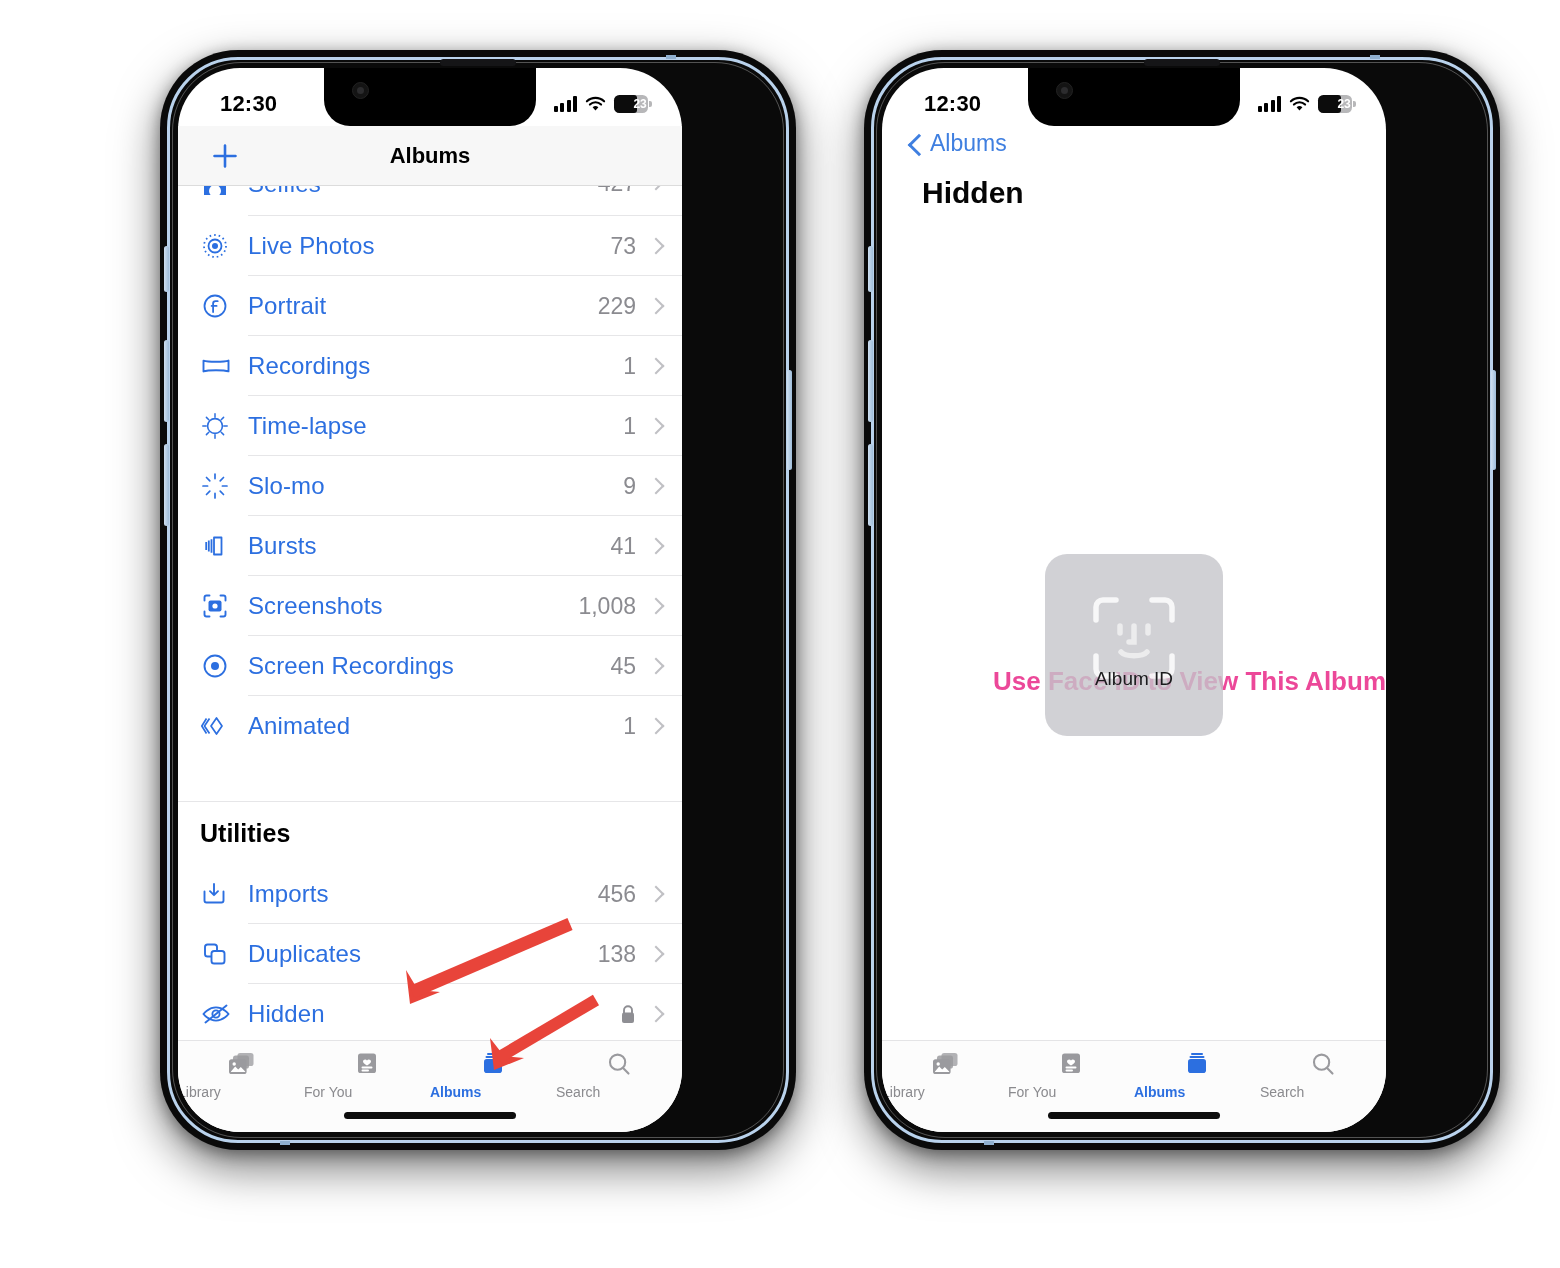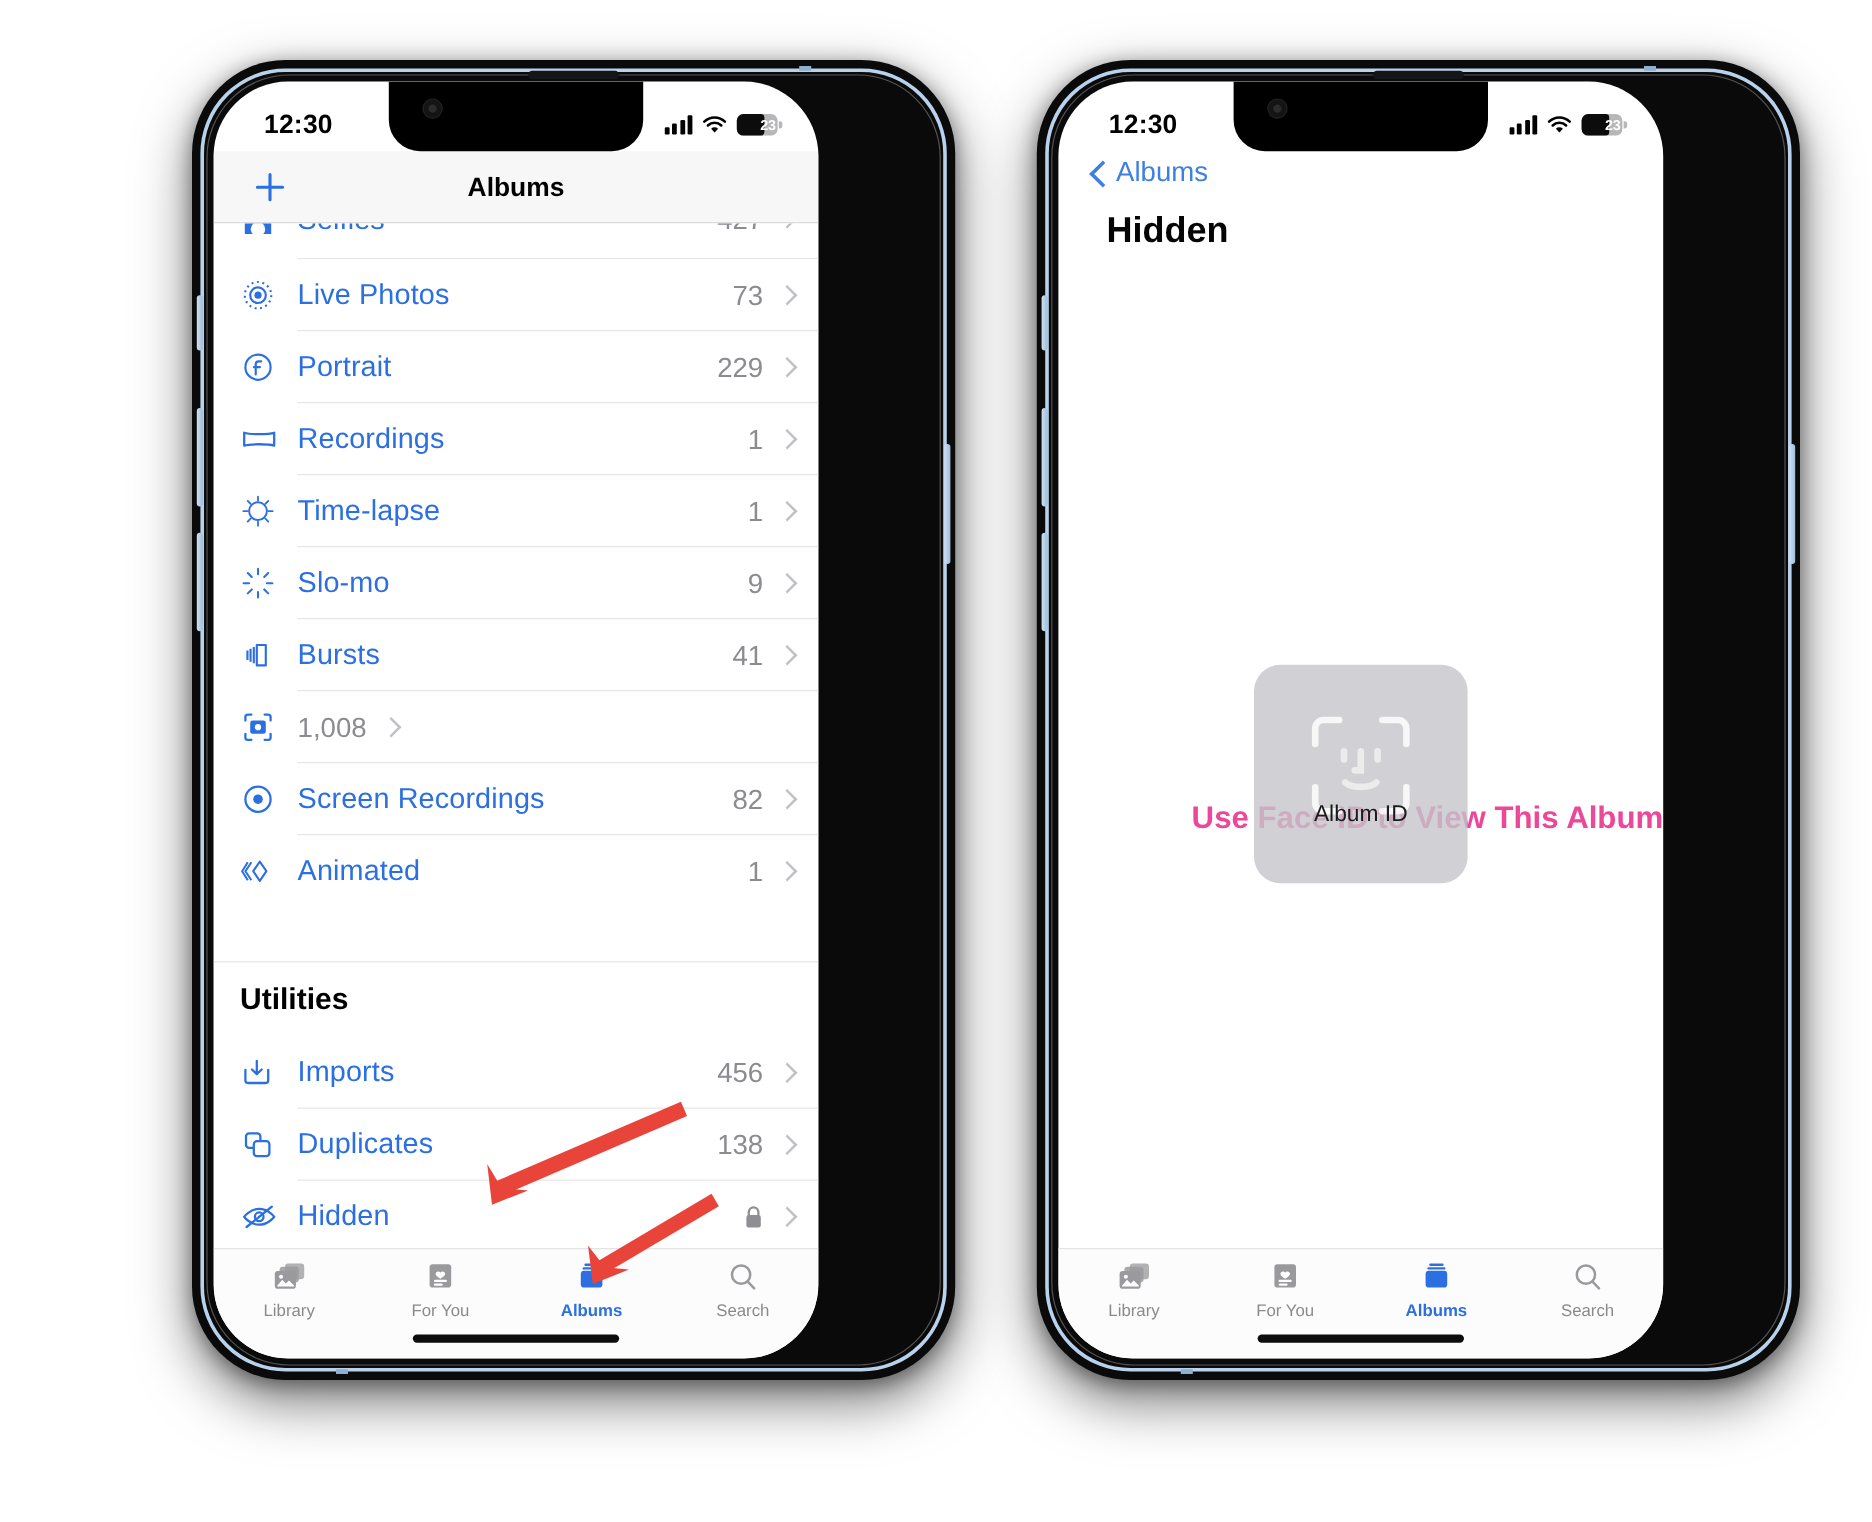--- a/index.html
+++ b/index.html
@@ -167,21 +167,21 @@
   }
 
   
   .tabbar {
     position: absolute; left: 0; right: 0; bottom: 0; height: 92px;
     background: #fcfcfc;
     display: flex; align-items: flex-start; padding-top: 8px;
     z-index: 22;
     border-top: 1px solid #e4e4e6;
   }
-  .tab { flex: 1; display:flex; flex-direction:column; align-items:center; gap: 5px; }
+  .tab { flex: 1; display:flex; flex-direction:column; gap: 5px; }
   .tab .tlabel { font-size: 14px; color: #8a8a8e; }
   .tab.active .tlabel { color: #2c6fe0; font-weight: 700; }
   .tab .ticon { height: 30px; display:flex; align-items:center; justify-content:center; }
   .homebar {
     position:absolute; left:50%; transform:translateX(-50%);
     bottom: 13px; width: 172px; height: 7px; border-radius: 4px; background:#0d0d0d;
     z-index: 23;
   }
 
   
@@ -375,34 +375,35 @@
         </div>
 
         <div class="row">
           <div class="ico">
             <svg width="30" height="30" viewBox="0 0 30 30" fill="none" stroke="#2c6fe0" stroke-width="1.9" stroke-linecap="round">
               <path d="M4.5 9.5V6.5a2 2 0 0 1 2-2h3M20.5 4.5h3a2 2 0 0 1 2 2v3M25.5 20.5v3a2 2 0 0 1-2 2h-3M9.5 25.5h-3a2 2 0 0 1-2-2v-3"></path>
               <rect x="8.5" y="9.5" width="13" height="11" rx="2" fill="#2c6fe0" stroke="none"></rect>
               <circle cx="15" cy="15" r="2.6" fill="#fff" stroke="none"></circle>
             </svg>
           </div>
+          <div class="label">Screenshots</div>
           <div class="count">1,008</div>
           <div class="chev"></div>
           <div class="sep"></div>
         </div>
 
         <div class="row">
           <div class="ico">
             <svg width="30" height="30" viewBox="0 0 30 30" fill="none" stroke="#2c6fe0">
               <circle cx="15" cy="15" r="10.5" stroke-width="1.9"></circle>
               <circle cx="15" cy="15" r="4" fill="#2c6fe0" stroke="none"></circle>
             </svg>
           </div>
           <div class="label">Screen Recordings</div>
-          <div class="count">82</div>
+          <div class="count">45</div>
           <div class="chev"></div>
           <div class="sep"></div>
         </div>
 
         <div class="row">
           <div class="ico">
             <svg width="32" height="30" viewBox="0 0 32 30" fill="none" stroke="#2c6fe0" stroke-width="1.7" stroke-linejoin="round">
               <path d="M22 15l-5.5 8-5.5-8 5.5-8z"></path>
               <path d="M9.5 7.5L4.5 15l5 7.5"></path>
               <path d="M6.5 7.5L1.8 15l4.7 7.5"></path>

